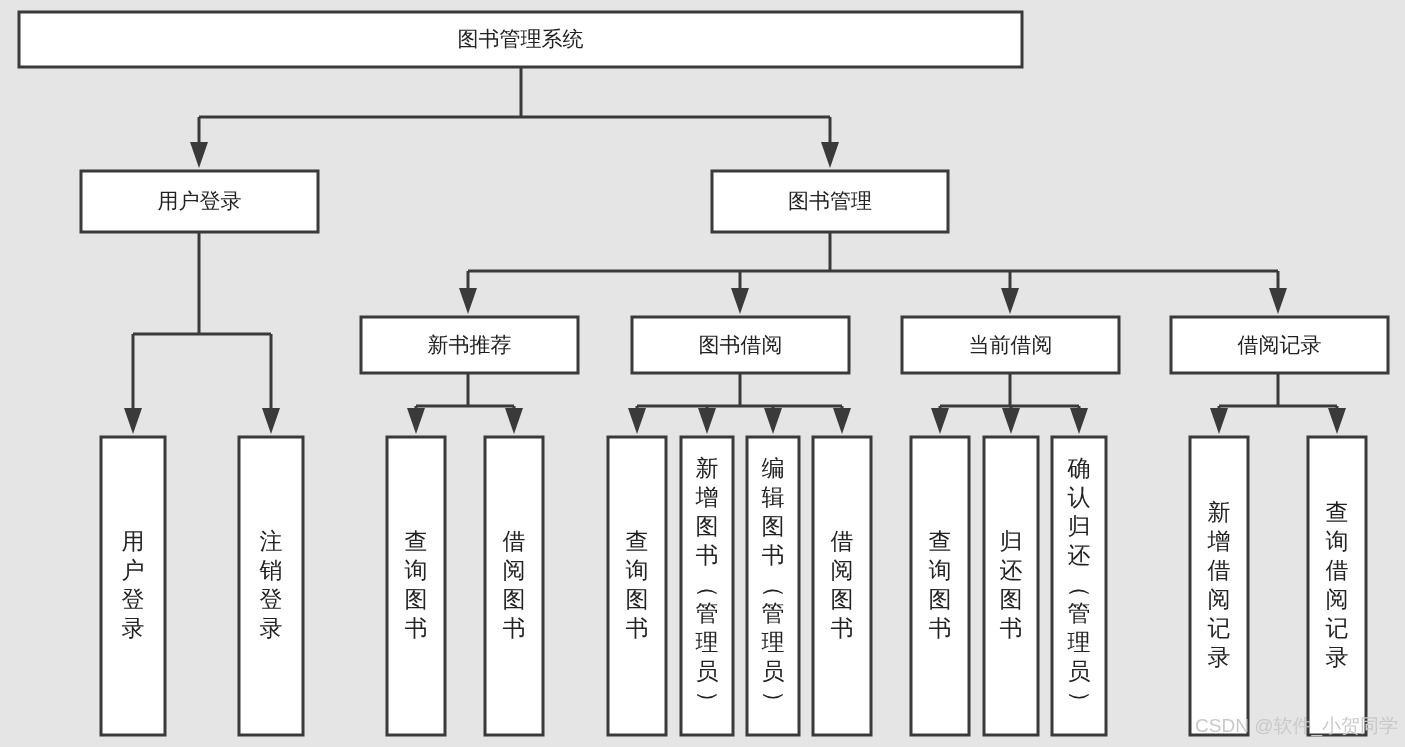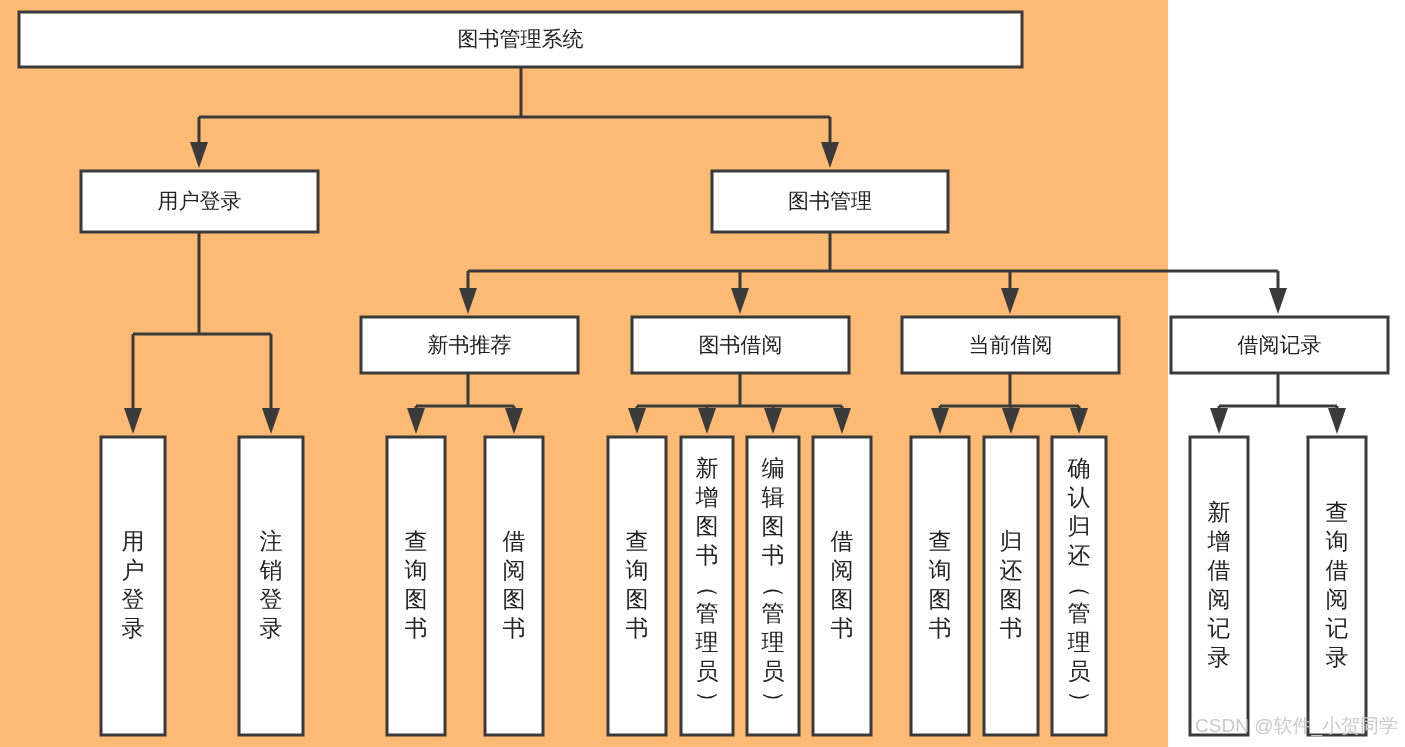--- a/index.html
+++ b/index.html
@@ -8,23 +8,23 @@
     background: #ffffff;
   }
   body {
     width: 1405px;
     height: 747px;
     font-family: "Liberation Sans", sans-serif;
     overflow: hidden;
   }
   #diagram-root {
     position: relative;
-    width: 1168px;
+    width: 1405px;
     height: 747px;
-    background: #fdba74;
+    background: #e5e5e5;
   }
   svg#flow-svg {
     position: absolute;
     top: 0;
     left: 0;
     width: 1405px;
     height: 747px;
   }
   .node-box {
     fill: #ffffff;

